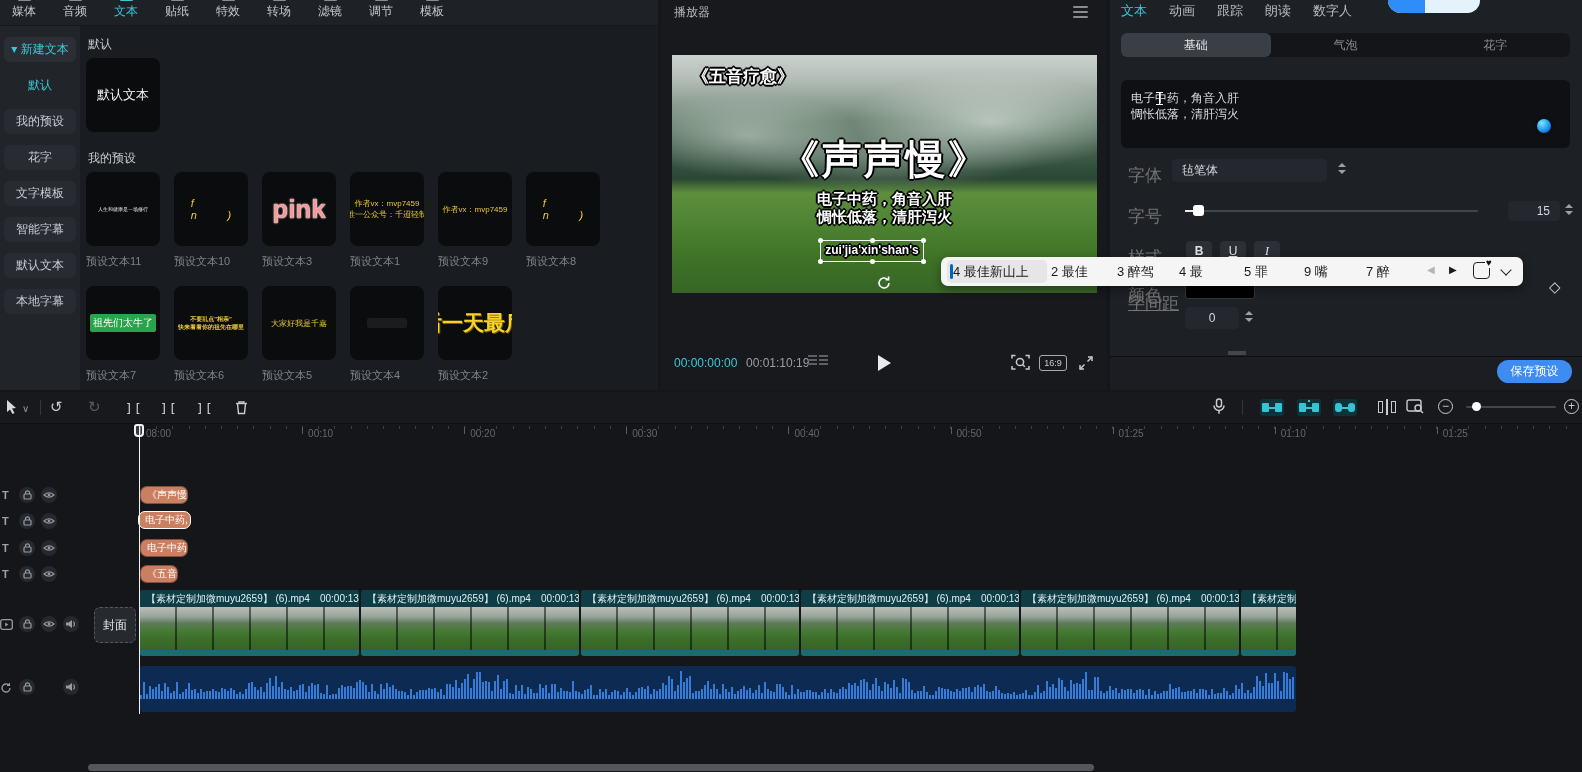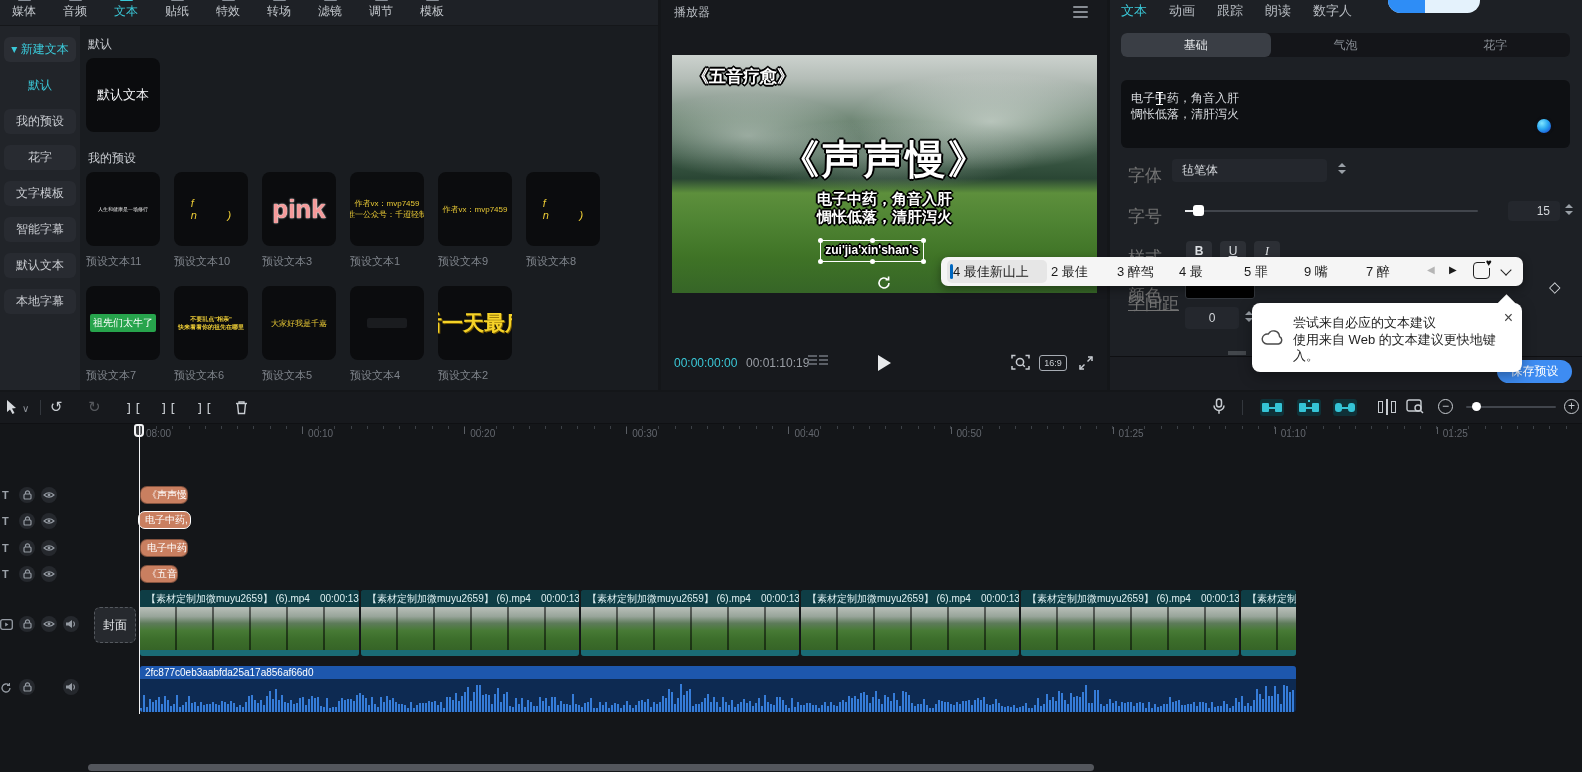--- a/index.html
+++ b/index.html
@@ -391,31 +391,20 @@
   <div class="abs insp-box" style="left:1185px;top:307px;width:54px;height:22px;line-height:22px;text-align:center;">0</div>
   <div class="abs chev-pair" style="left:1245px;top:311px;">
       <div class="chev-up"></div>
       <div class="chev-dn"></div>
     </div>
   <div class="abs dim-dash"></div>
 
   <div class="abs insp-bottom"></div>
   <div class="abs save-btn">保存预设</div>
 
-  <div class="abs" id="tooltip">
-    <div class="arrow"></div>
-    <div class="cloud">
-      <svg width="26" height="18">
-          <path d="M7 15 a5 5 0 1 1 1.2-9.9 A6 6 0 0 1 19.5 7.5 a4 4 0 0 1-1 7.5 Z" stroke="#4a4a4a" stroke-width="1.4" fill="none" stroke-linejoin="round"></path>
-        </svg>
-    </div>
-    <div class="tt-title">尝试来自必应的文本建议</div>
-    <div class="tt-body">使用来自 Web 的文本建议更快地键入。</div>
-    <div class="tt-close">×</div>
-  </div>
 
   <div class="abs" id="ime-bar">
     <div class="cand-chip"></div>
     <div class="ime-accent"></div>
     <div class="ime-arrow dim" style="left:486px;">◀</div>
     <div class="ime-arrow" style="left:508px;">▶</div>
     <div class="ime-clip">
         <span>♥</span>
       </div>
     <div class="ime-chev"></div>
@@ -654,21 +643,20 @@
         <div class="vc-strip"></div>
       </div>
       <div class="video-clip" style="left:1241px;width:55px;">
         <div class="vc-label"><span>【素材定制加微muyu2659】 (6).mp4</span></div>
         <div class="vc-body"></div>
         <div class="vc-strip"></div>
       </div>
     </div>
 
   <div class="abs" id="audio-clip">
-    <div class="ac-label">2fc877c0eb3aabfda25a17a856af66d0</div>
     <div id="waveform">
         <div class="wbar" style="left: 0px; height: 4px;"></div>
         <div class="wbar" style="left: 3px; height: 17px;"></div>
         <div class="wbar" style="left: 6px; height: 5px;"></div>
         <div class="wbar" style="left: 9px; height: 13px;"></div>
         <div class="wbar" style="left: 12px; height: 10px;"></div>
         <div class="wbar" style="left: 15px; height: 12px;"></div>
         <div class="wbar" style="left: 18px; height: 15px;"></div>
         <div class="wbar" style="left: 21px; height: 8px;"></div>
         <div class="wbar" style="left: 24px; height: 16px;"></div>

